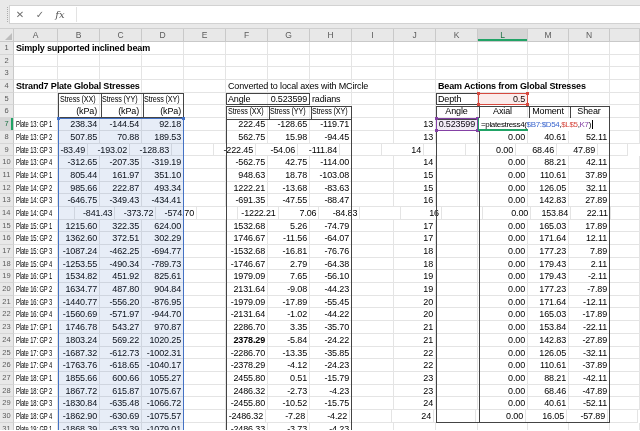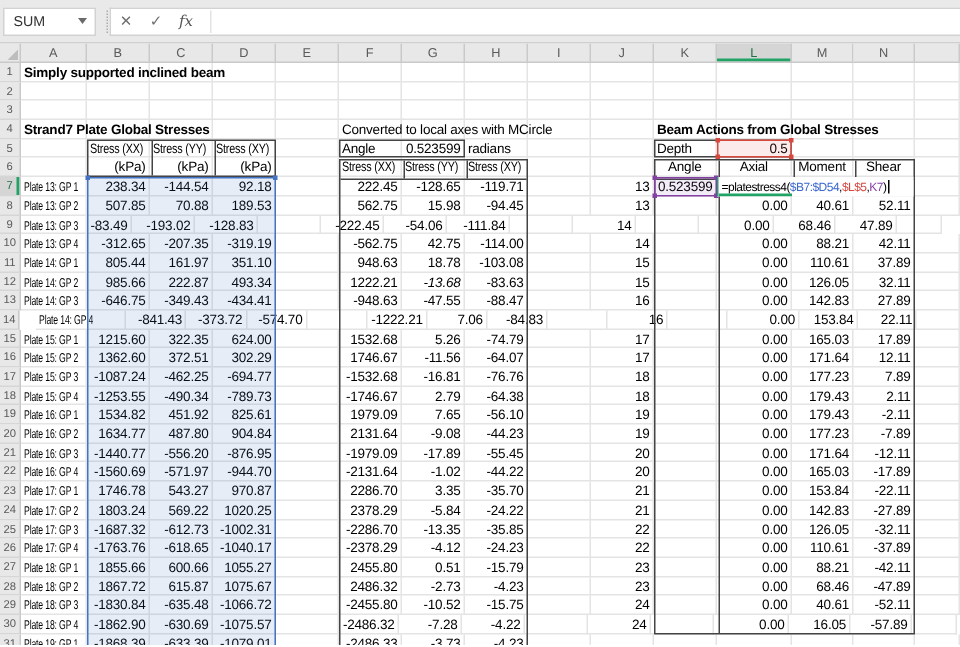--- a/index.html
+++ b/index.html
@@ -63,24 +63,20 @@
   #edit-cell{left:478px;top:89.2px;width:131px;height:12.7px;background:#fff;z-index:6;
              border-left:1px solid #21A366;display:flex;align-items:center;padding-left:2px;
              font-size:8px;letter-spacing:-0.35px;white-space:nowrap;overflow:hidden;}
   #edit-green{position:absolute;left:0;bottom:0;width:49px;height:1.5px;background:#21A366;}
   .caret{display:inline-block;width:1px;height:9px;background:#000;margin-left:1px;}
 </style>
 </head>
 <body>
 
 <div class="toolbar">
-  <div class="namebox">
-    <span>SUM</span>
-    <span class="nb-caret"></span>
-  </div>
   <div class="dots"></div>
   <div class="fbar">
     <span class="fbtn">✕</span>
     <span class="fbtn">✓</span>
     <span class="fbtn fx">fx</span>
     <span class="fdiv"></span>
   </div>
 </div>
 
 <div class="sheet">
@@ -302,51 +298,51 @@
         <div class="cell" style="width: 30px;"></div>
       </div>
       <div class="row">
         <div class="rn">12</div>
         <div class="cell" style="width: 44px;"><span class="fitA">Plate 14: GP 2</span></div>
         <div class="cell tR" style="width: 42px;">985.66</div>
         <div class="cell tR" style="width: 42px;">222.87</div>
         <div class="cell tR" style="width: 42px;">493.34</div>
         <div class="cell" style="width: 42px;"></div>
         <div class="cell tR" style="width: 42px;">1222.21</div>
-        <div class="cell tR" style="width: 42px; font-style: italic;">-13.68</div>
+        <div class="cell tR" style="width: 42px;">-13.68</div>
         <div class="cell tR" style="width: 42px;">-83.63</div>
         <div class="cell" style="width: 42px;"></div>
         <div class="cell tR" style="width: 42px;">15</div>
         <div class="cell tR" style="width: 42px;"></div>
         <div class="cell tR" style="width: 50px;">0.00</div>
         <div class="cell tR" style="width: 41px;">126.05</div>
         <div class="cell tR" style="width: 41px;">32.11</div>
         <div class="cell" style="width: 30px;"></div>
       </div>
       <div class="row">
         <div class="rn">13</div>
         <div class="cell" style="width: 44px;"><span class="fitA">Plate 14: GP 3</span></div>
         <div class="cell tR" style="width: 42px;">-646.75</div>
         <div class="cell tR" style="width: 42px;">-349.43</div>
         <div class="cell tR" style="width: 42px;">-434.41</div>
         <div class="cell" style="width: 42px;"></div>
-        <div class="cell tR" style="width: 42px;">-948.63</div>
+        <div class="cell tR" style="width: 42px;">-691.35</div>
         <div class="cell tR" style="width: 42px;">-47.55</div>
         <div class="cell tR" style="width: 42px;">-88.47</div>
         <div class="cell" style="width: 42px;"></div>
         <div class="cell tR" style="width: 42px;">16</div>
         <div class="cell tR" style="width: 42px;"></div>
         <div class="cell tR" style="width: 50px;">0.00</div>
         <div class="cell tR" style="width: 41px;">142.83</div>
         <div class="cell tR" style="width: 41px;">27.89</div>
         <div class="cell" style="width: 30px;"></div>
       </div>
       <div class="row">
         <div class="rn">14</div>
-        <div class="cell" style="width: 63px; margin-left: 11px;"><span class="fitA">Plate 14: GP 4</span></div>
+        <div class="cell" style="width: 63px;"><span class="fitA">Plate 14: GP 4</span></div>
         <div class="cell tR" style="width: 42px;">-841.43</div>
         <div class="cell tR" style="width: 42px;">-373.72</div>
         <div class="cell tR" style="width: 42px;">-574.70</div>
         <div class="cell" style="width: 42px;"></div>
         <div class="cell tR" style="width: 42px;">-1222.21</div>
         <div class="cell tR" style="width: 42px;">7.06</div>
         <div class="cell tR" style="width: 42px;">-84.83</div>
         <div class="cell" style="width: 42px;"></div>
         <div class="cell tR" style="width: 42px;">16</div>
         <div class="cell tR" style="width: 42px;"></div>
@@ -517,21 +513,21 @@
         <div class="cell tR" style="width: 41px;">-22.11</div>
         <div class="cell" style="width: 30px;"></div>
       </div>
       <div class="row">
         <div class="rn">24</div>
         <div class="cell" style="width: 44px;"><span class="fitA">Plate 17: GP 2</span></div>
         <div class="cell tR" style="width: 42px;">1803.24</div>
         <div class="cell tR" style="width: 42px;">569.22</div>
         <div class="cell tR" style="width: 42px;">1020.25</div>
         <div class="cell" style="width: 42px;"></div>
-        <div class="cell tR" style="width: 42px;">2378.29</div>
+        <div class="cell tR" style="width: 42px; font-weight: bold;">2378.29</div>
         <div class="cell tR" style="width: 42px;">-5.84</div>
         <div class="cell tR" style="width: 42px;">-24.22</div>
         <div class="cell" style="width: 42px;"></div>
         <div class="cell tR" style="width: 42px;">21</div>
         <div class="cell tR" style="width: 42px;"></div>
         <div class="cell tR" style="width: 50px;">0.00</div>
         <div class="cell tR" style="width: 41px;">142.83</div>
         <div class="cell tR" style="width: 41px;">-27.89</div>
         <div class="cell" style="width: 30px;"></div>
       </div>

